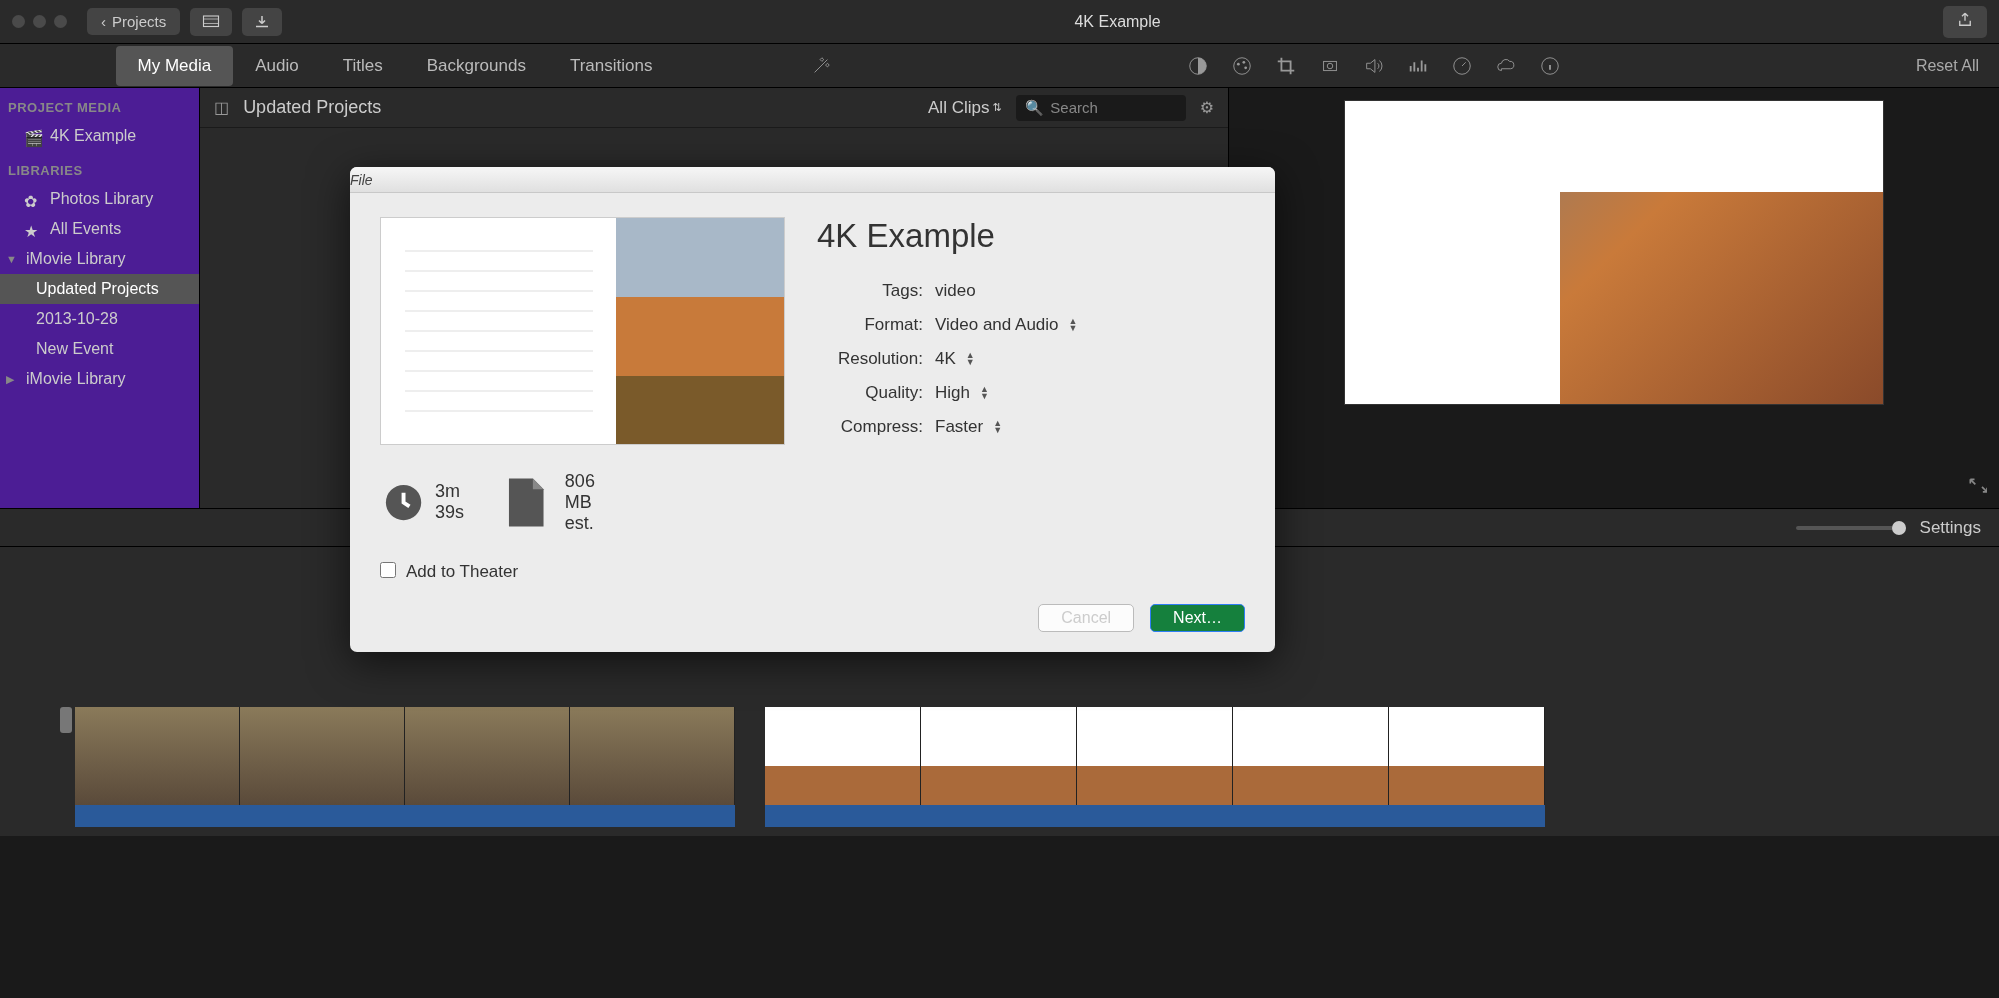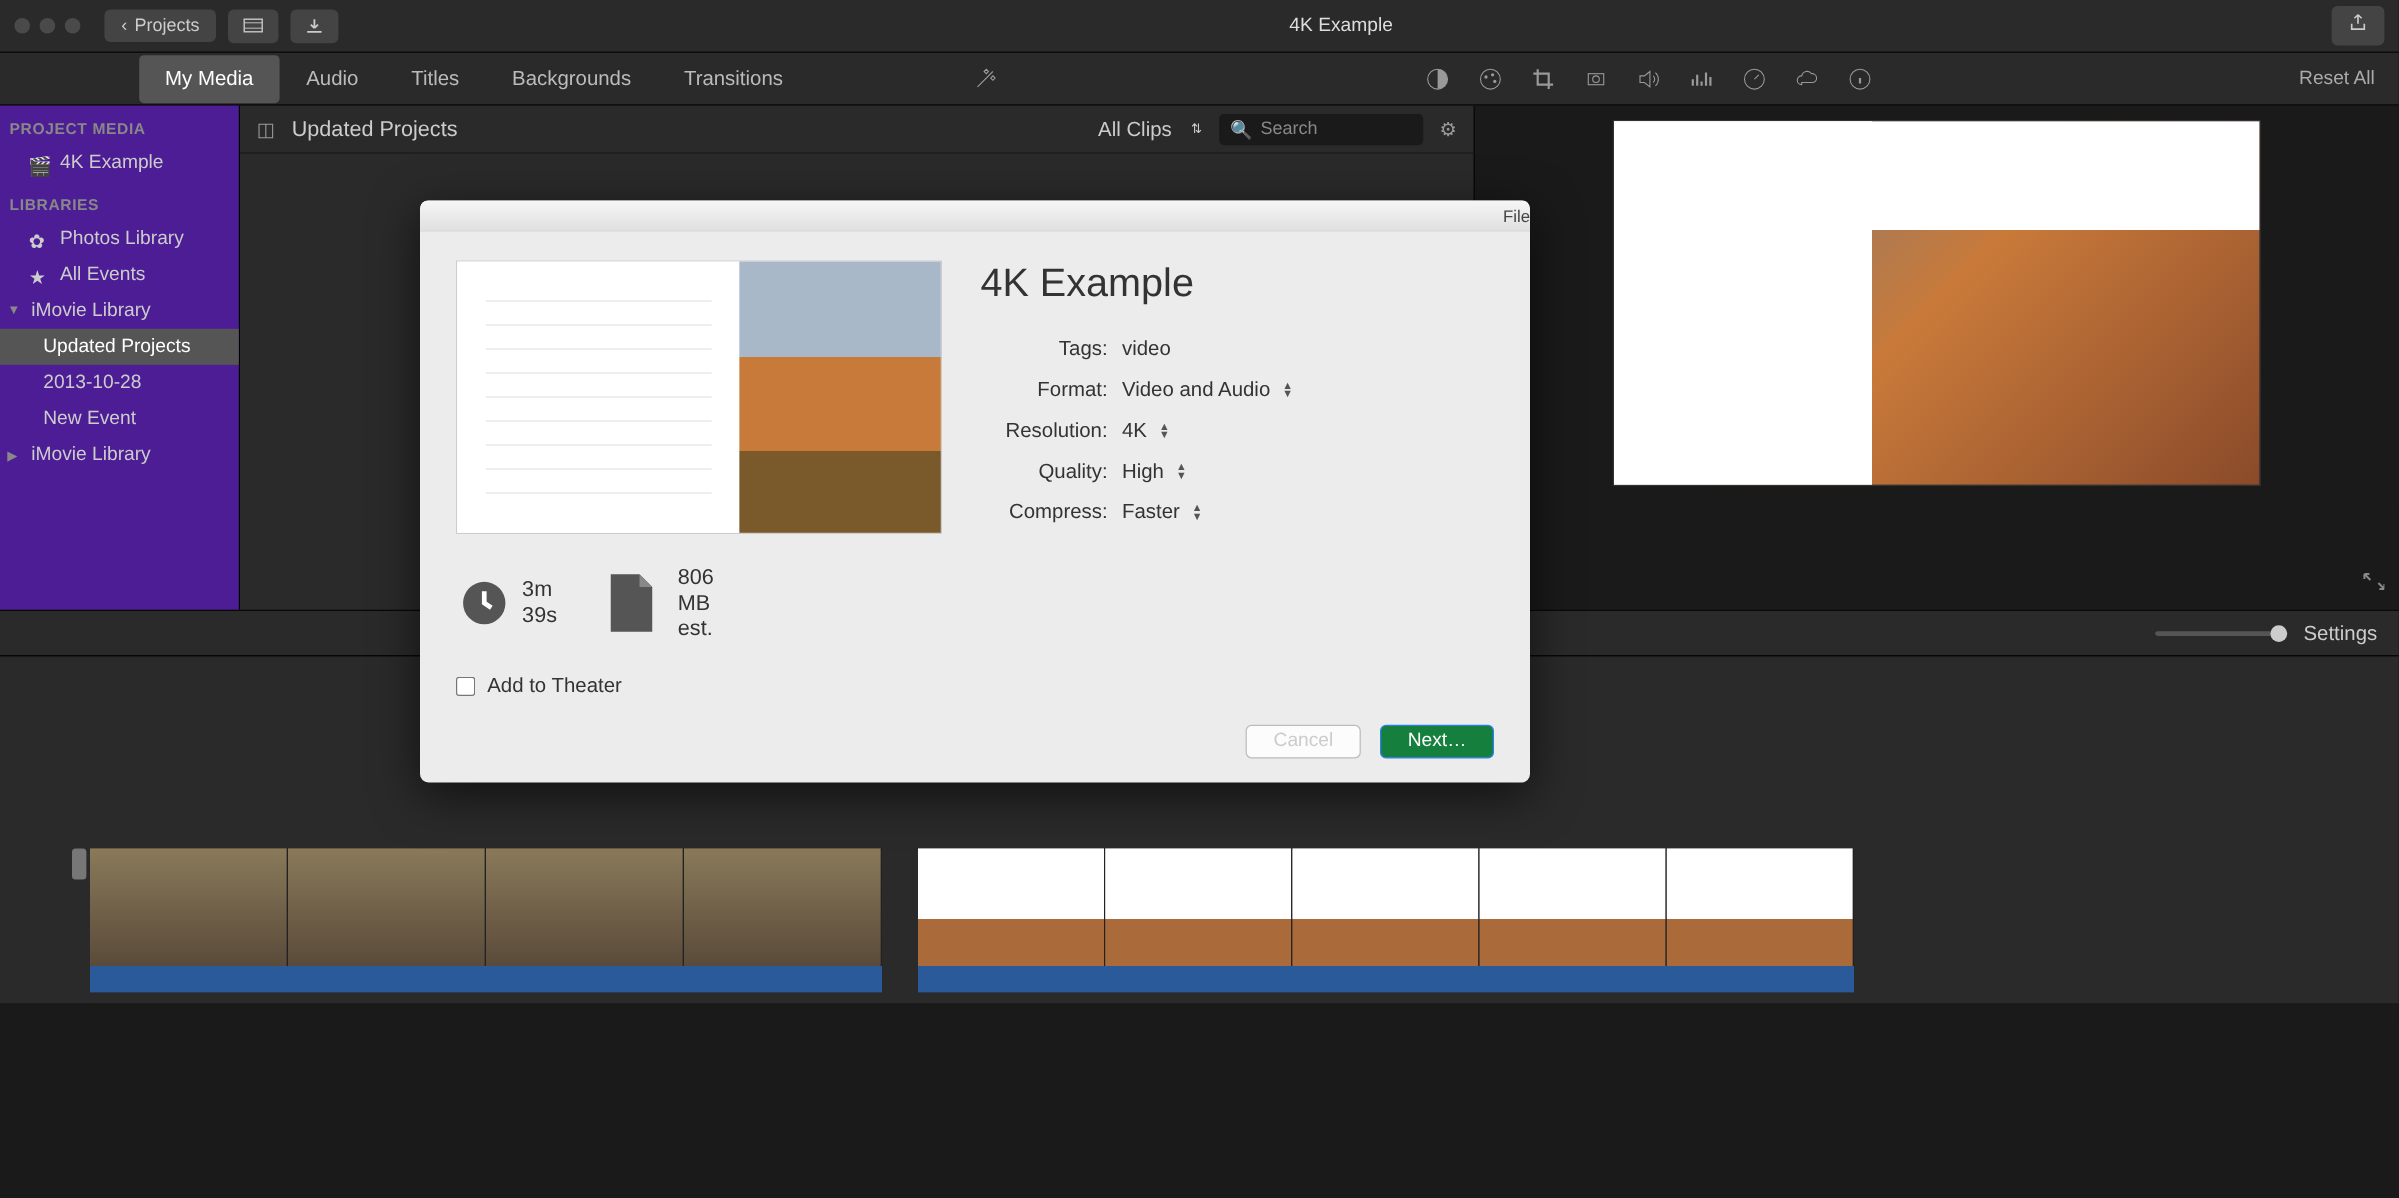--- a/index.html
+++ b/index.html
@@ -29,21 +29,21 @@
 .sidebar { width: 200px; background: #4c1d95; border-right: 1px solid #000; padding: 0; }
 .sb-header { color: #888; font-size: 13px; font-weight: 600; padding: 12px 8px 6px; letter-spacing: 0.5px; }
 .sb-item { padding: 6px 8px 6px 24px; color: #ccc; font-size: 16px; display: flex; align-items: center; gap: 8px; cursor: pointer; }
 .sb-item.selected { background: #555; color: #fff; }
 .sb-item .arrow { margin-left: -18px; width: 12px; font-size: 11px; color: #888; }
 .sb-icon { width: 18px; height: 14px; display: inline-block; }
 
 .browser { flex: 1; background: #2a2a2a; border-right: 1px solid #000; }
 .browser-head { height: 40px; display: flex; align-items: center; gap: 14px; padding: 0 14px; border-bottom: 1px solid #1a1a1a; }
 .browser-head .title { font-size: 18px; color: #ccc; }
-.filter { margin-left: auto; color: #ccc; font-size: 17px; display: flex; align-items: center; gap: 16px; }
+.filter { margin-left: auto; color: #ccc; font-size: 17px; display: flex; align-items: center; gap: 3px; }
 .search { background: #1a1a1a; border-radius: 4px; padding: 4px 10px; width: 170px; color: #888; font-size: 15px; display: flex; align-items: center; gap: 6px; }
 .gear { color: #999; cursor: pointer; }
 
 .viewer { width: 770px; background: #1a1a1a; display: flex; flex-direction: column; position: relative; }
 .viewer-img { margin: 12px auto; width: 540px; height: 305px; background: linear-gradient(#fff 0 30%, transparent 30%), linear-gradient(135deg, #6a7a8a, #c97a3a, #8a4a2a); position: relative; border: 1px solid #333; }
 .viewer-img::before { content: ""; position: absolute; top: 0; left: 0; right: 60%; bottom: 0; background: #fff; }
 .expand-icon { position: absolute; bottom: 8px; right: 12px; color: #888; cursor: pointer; }
 
 
 .settingsbar { height: 38px; background: #2a2a2a; border-top: 1px solid #000; display: flex; align-items: center; justify-content: flex-end; padding: 0 18px; gap: 14px; }
@@ -58,30 +58,30 @@
 .clip-thumbs { flex: 1; display: flex; }
 .thumb { flex: 1; background: linear-gradient(#8a7a5a, #5a4a3a); border-right: 1px solid #222; }
 .thumb.web { background: linear-gradient(#fff 0 60%, #aa6a3a 60% 100%); }
 .clip-audio { height: 22px; background: #2a5a9a; }
 .clip1 { width: 660px; }
 .clip2 { width: 780px; }
 .playhead-handle { position: absolute; left: 60px; top: 160px; width: 12px; height: 26px; background: #777; border-radius: 3px; }
 
 
 .dialog-overlay { position: absolute; top: 167px; left: 350px; width: 925px; background: #ececec; border-radius: 7px; box-shadow: 0 10px 40px rgba(0,0,0,.6); z-index: 100; }
-.dialog-titlebar { height: 26px; background: linear-gradient(#f6f6f6, #e0e0e0); border-radius: 7px 7px 0 0; border-bottom: 1px solid #c8c8c8; text-align: right; font-size: 14px; color: #444; line-height: 26px; }
+.dialog-titlebar { height: 26px; background: linear-gradient(#f6f6f6, #e0e0e0); border-radius: 7px 7px 0 0; border-bottom: 1px solid #c8c8c8; text-align: left; font-size: 14px; color: #444; line-height: 26px; font-style: italic; }
 .dialog-body { padding: 24px 30px 22px; display: flex; gap: 32px; }
 .dialog-left { width: 405px; }
 .dialog-preview { width: 405px; height: 228px; border: 1px solid #ccc; display: flex; background: #fff; }
 .dp-left { flex: 1.4; background: #fff; position: relative; }
 .dp-left::after { content:""; position:absolute; top:6%; left:10%; right:10%; bottom:6%; background: repeating-linear-gradient(#fff 0 18px, #eee 18px 20px); }
 .dp-right { flex: 1; background: linear-gradient(180deg, #a8b8c8 0 35%, #c87a3a 35% 70%, #7a5a2a 70% 100%); }
 .dialog-meta { margin-top: 22px; display: flex; gap: 26px; color: #333; font-size: 18px; align-items: center; }
 .meta-item { display: flex; align-items: center; gap: 8px; }
-.dialog-check-row { margin-top: 24px; display: flex; align-items: center; gap: 10px; }
+.dialog-check-row { margin-top: 24px; display: flex; gap: 10px; }
 .dialog-check-row input { width: 16px; height: 16px; }
 .dialog-check-row label { font-size: 17px; color: #333; }
 
 .dialog-right { flex: 1; color: #333; }
 .dlg-title { font-size: 33px; font-weight: 400; margin-bottom: 26px; }
 .dlg-row { display: flex; align-items: center; margin-bottom: 14px; font-size: 17px; }
 .dlg-label { width: 106px; text-align: right; margin-right: 12px; color: #333; }
 .dlg-val { display: flex; align-items: center; gap: 6px; }
 .stepper { display: flex; flex-direction: column; font-size: 9px; line-height: 7px; color: #555; margin-left: 4px; }
 

